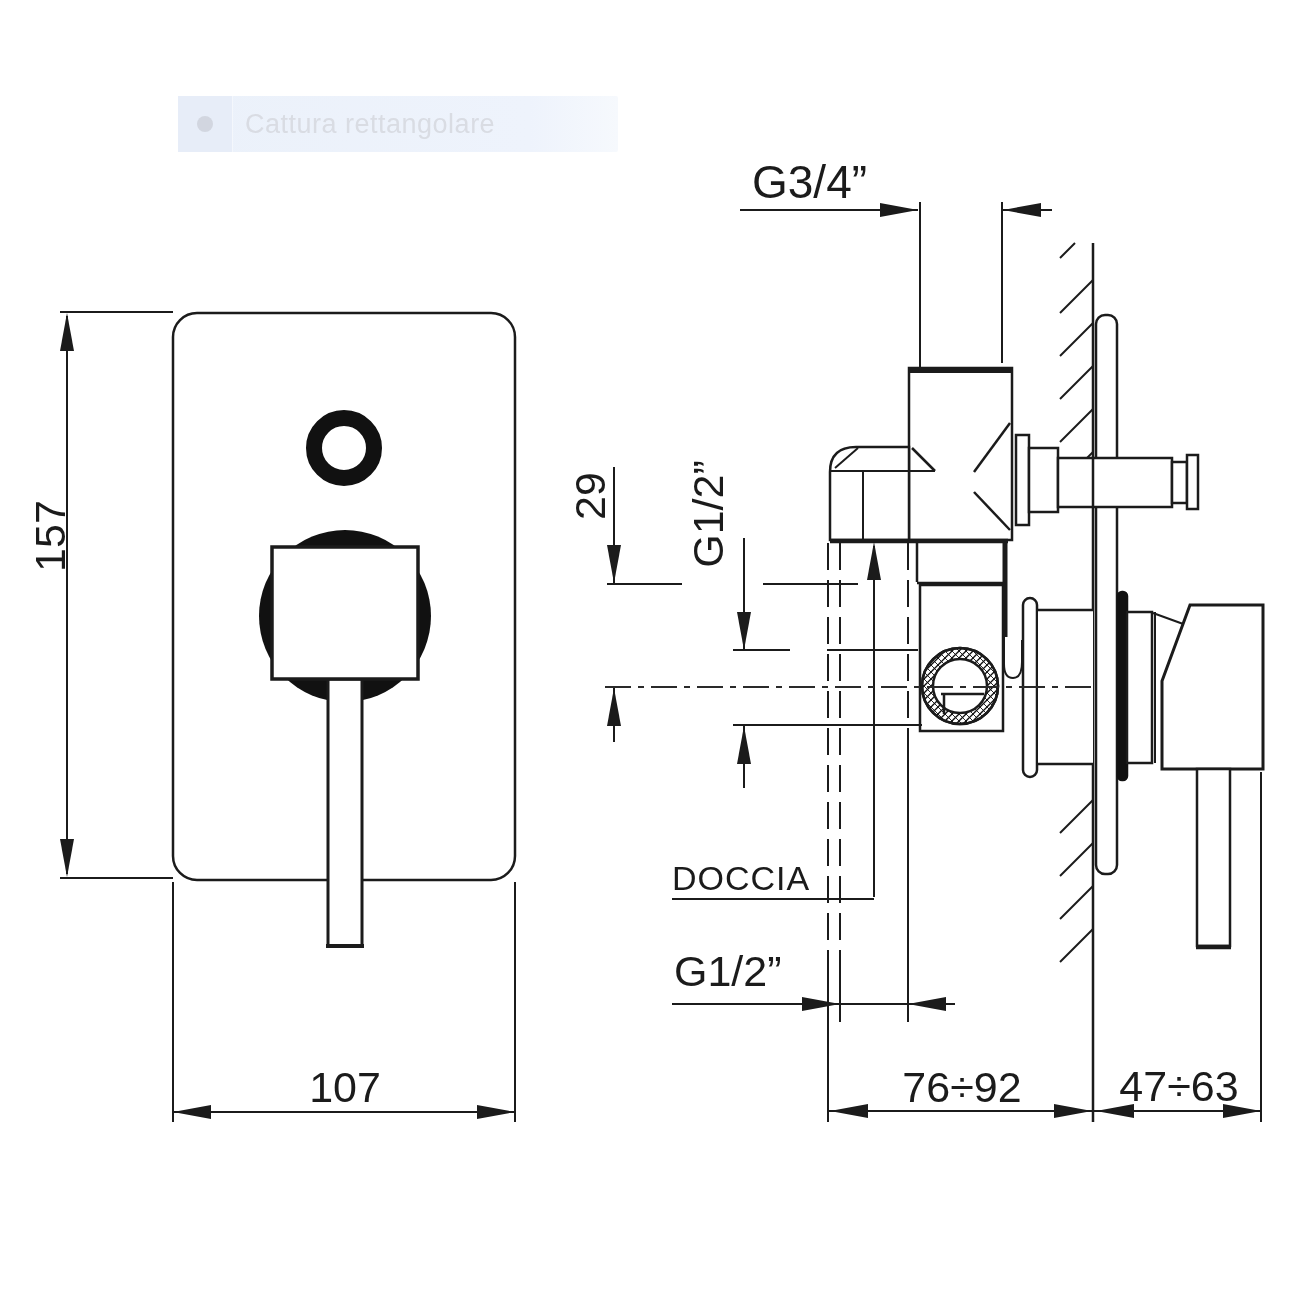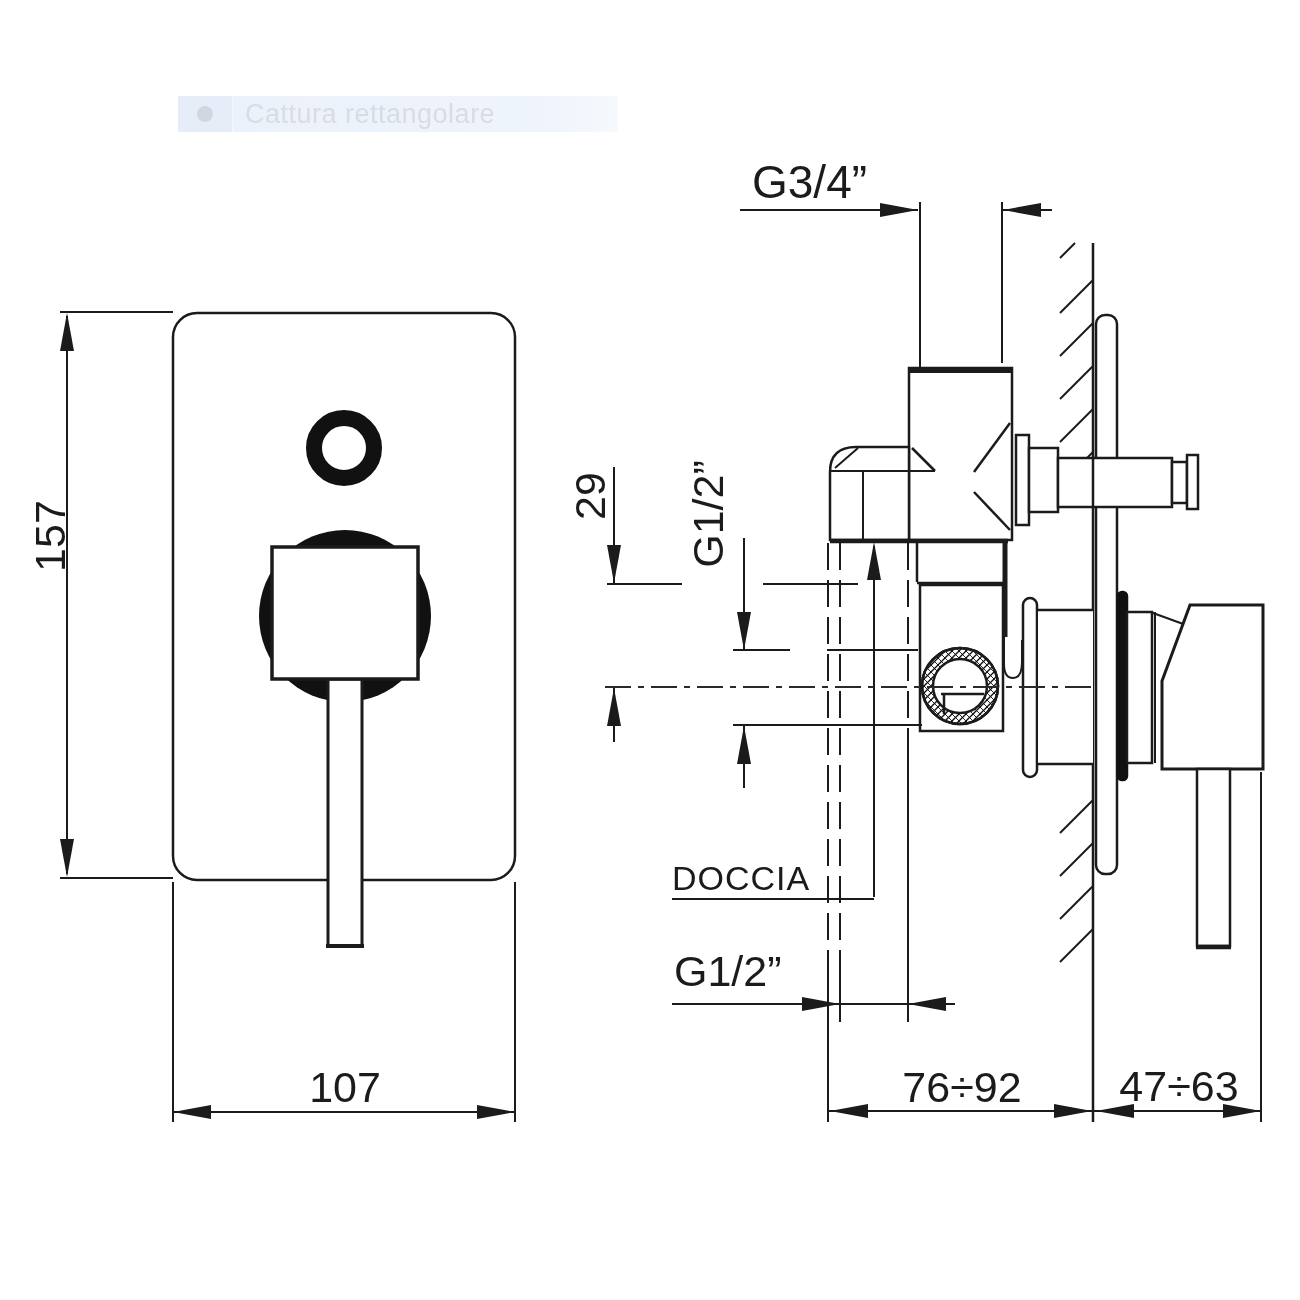--- a/index.html
+++ b/index.html
@@ -1,20 +1,20 @@
 <!DOCTYPE html>
 <html><head>
 <meta charset="utf-8">
 <style>
   html,body{margin:0;padding:0;background:#ffffff;}
   #stage{position:relative;width:1300px;height:1300px;background:#ffffff;overflow:hidden;
          font-family:"Liberation Sans",sans-serif;}
   #drawing-svg{position:absolute;left:0;top:0;}
   .dim-text{font-family:"Liberation Sans",sans-serif;fill:#1b1b1b;}
-  #capture-toolbar{position:absolute;left:178px;top:96px;width:440px;height:36px;
+  #capture-toolbar{position:absolute;left:178px;top:96px;width:440px;height:56px;
       background:linear-gradient(90deg,#ebf1fa 0%,#eef3fc 80%,#f6f9fd 100%);
       display:flex;align-items:center;border-radius:2px;}
   #capture-toolbar .icon-cell{width:54px;height:100%;display:flex;align-items:center;
       justify-content:center;background:#e7edf8;border-right:1px solid #f4f7fc;}
   #capture-toolbar .dot{width:16px;height:16px;border-radius:50%;background:#d2d6e0;}
   #capture-toolbar .label{margin-left:12px;font-size:27px;color:#d9dce3;letter-spacing:.5px;
       white-space:nowrap;}
 </style>
 </head>
 <body>

